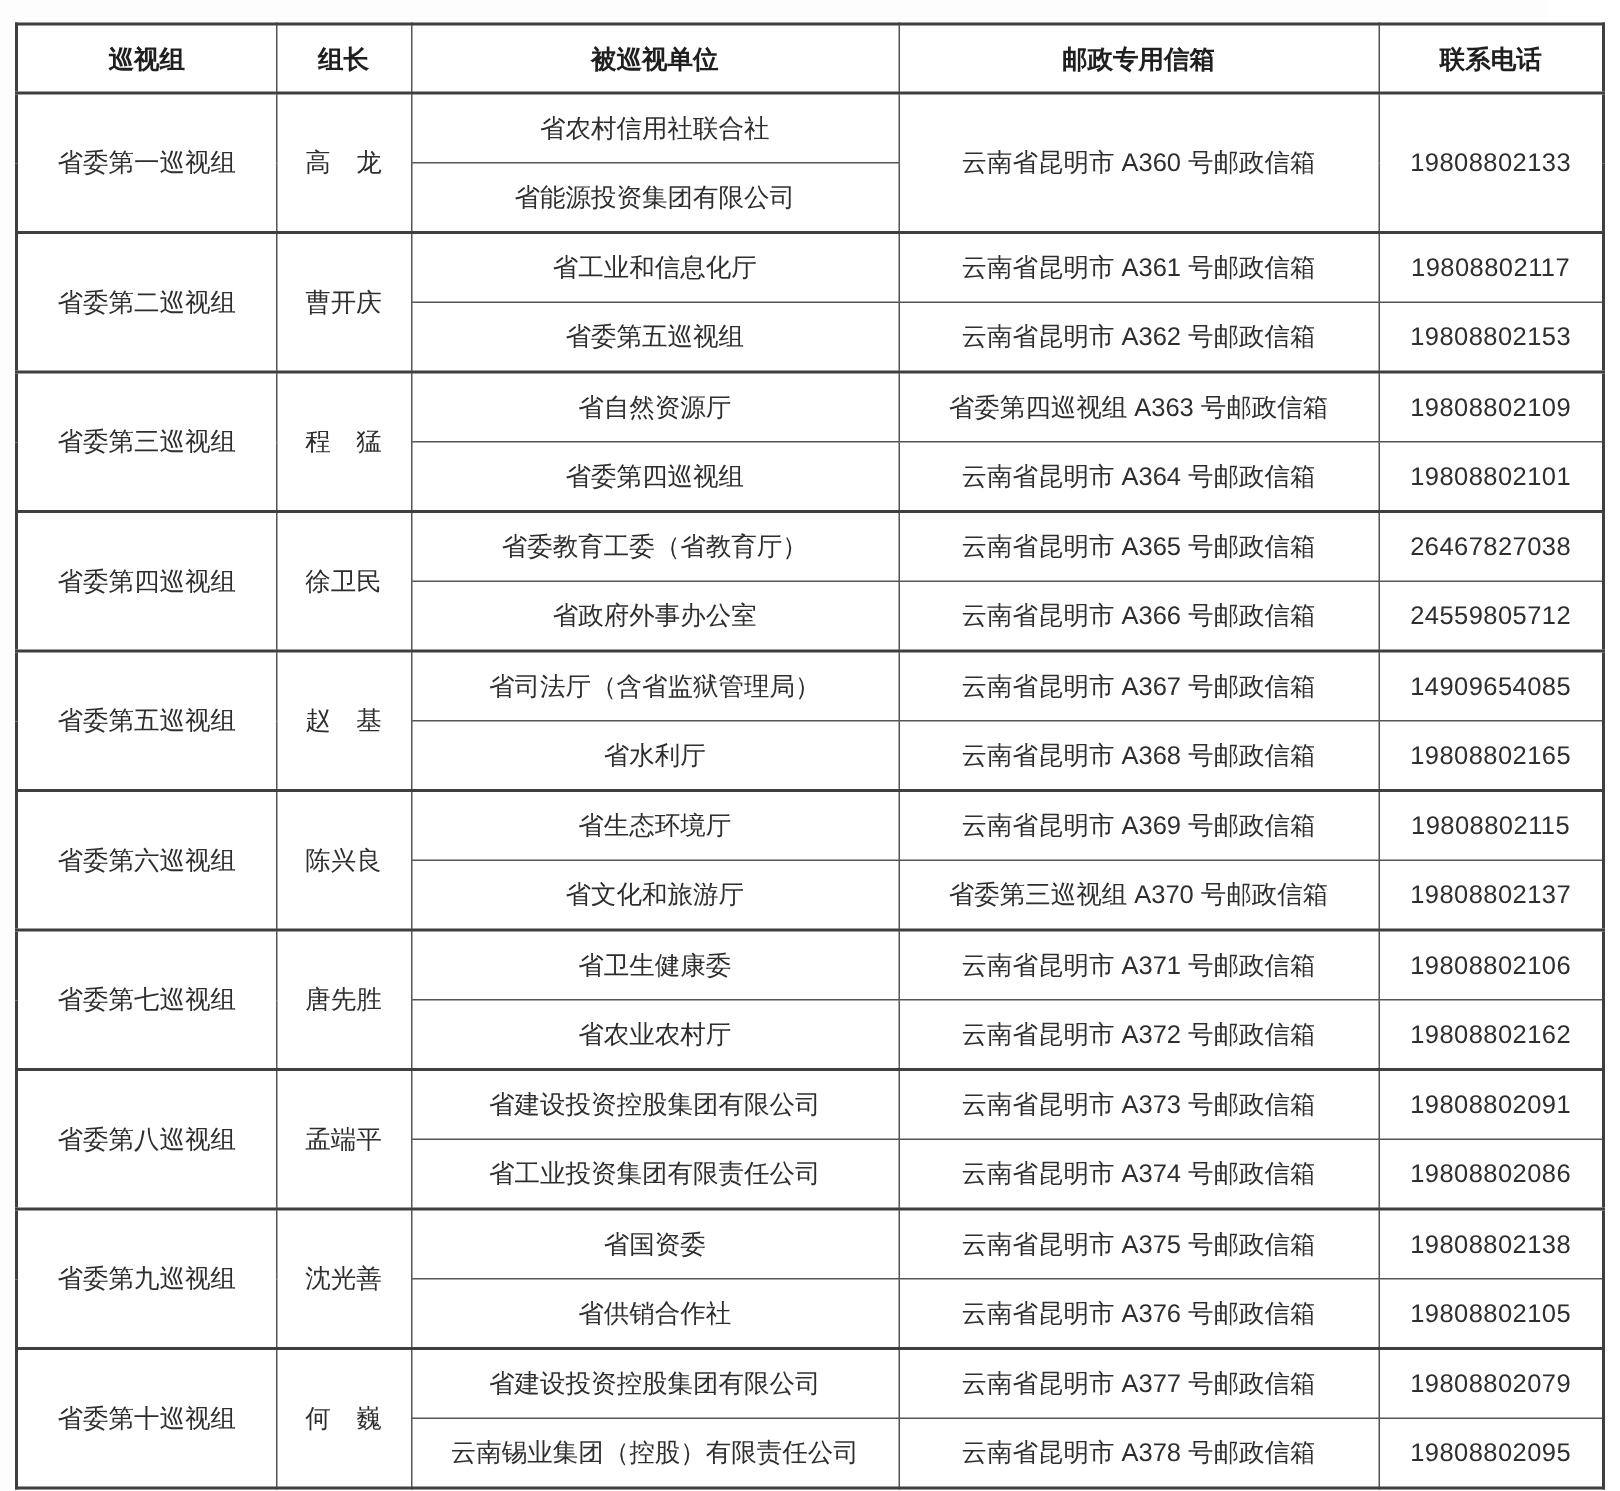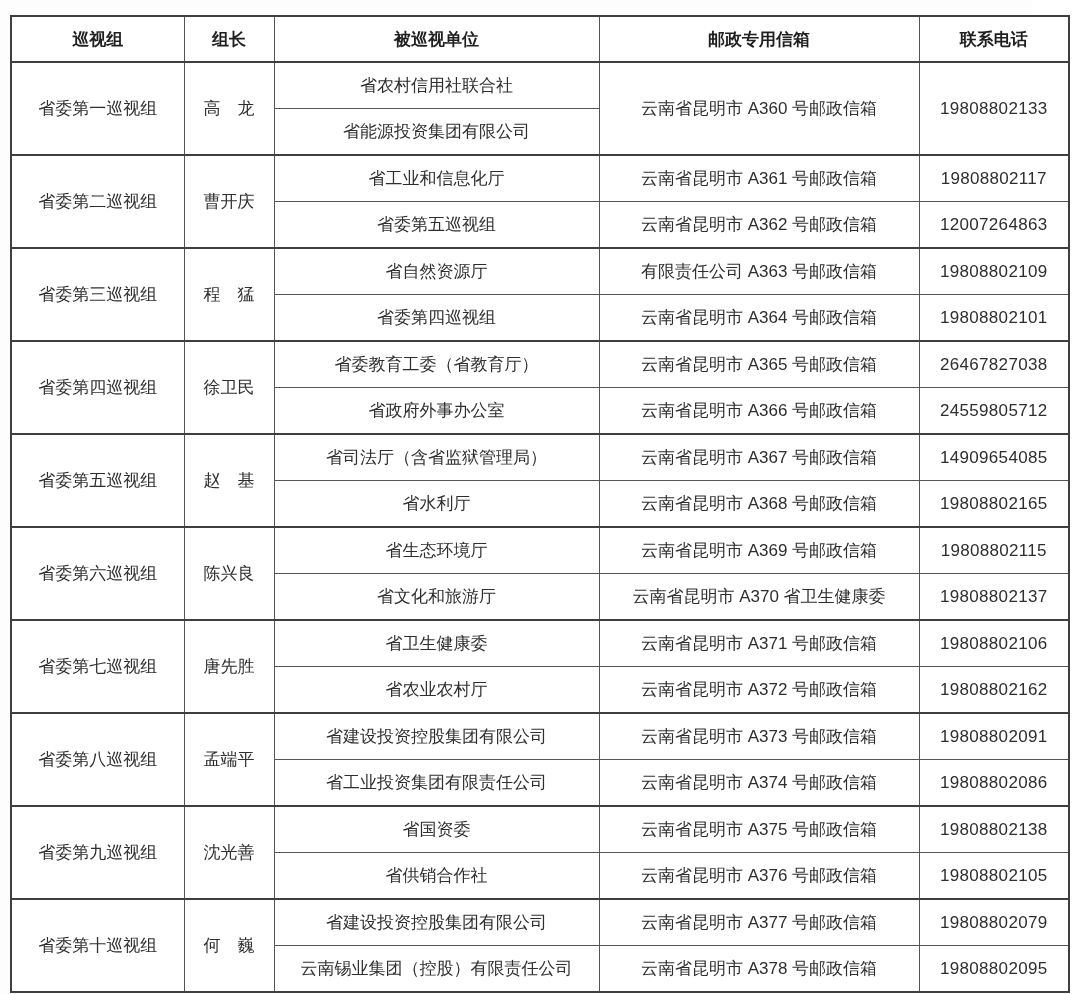--- a/index.html
+++ b/index.html
@@ -92,30 +92,30 @@
       <tr>
         <td class="c-group" rowspan="2">省委第二巡视组</td>
         <td class="c-leader" rowspan="2">曹开庆</td>
         <td class="c-unit">省工业和信息化厅</td>
         <td class="c-mail">云南省昆明市 A361 号邮政信箱</td>
         <td class="c-phone">19808802117</td>
       </tr>
       <tr>
         <td class="c-unit">省委第五巡视组</td>
         <td class="c-mail">云南省昆明市 A362 号邮政信箱</td>
-        <td class="c-phone">12007264863</td>
+        <td class="c-phone">19808802153</td>
       </tr>
     </tbody>
 
     <tbody>
       <tr>
         <td class="c-group" rowspan="2">省委第三巡视组</td>
         <td class="c-leader" rowspan="2">程　猛</td>
         <td class="c-unit">省自然资源厅</td>
-        <td class="c-mail">有限责任公司 A363 号邮政信箱</td>
+        <td class="c-mail">省委第四巡视组 A363 号邮政信箱</td>
         <td class="c-phone">19808802109</td>
       </tr>
       <tr>
         <td class="c-unit">省委第四巡视组</td>
         <td class="c-mail">云南省昆明市 A364 号邮政信箱</td>
         <td class="c-phone">19808802101</td>
       </tr>
     </tbody>
 
     <tbody>
@@ -151,21 +151,21 @@
     <tbody>
       <tr>
         <td class="c-group" rowspan="2">省委第六巡视组</td>
         <td class="c-leader" rowspan="2">陈兴良</td>
         <td class="c-unit">省生态环境厅</td>
         <td class="c-mail">云南省昆明市 A369 号邮政信箱</td>
         <td class="c-phone">19808802115</td>
       </tr>
       <tr>
         <td class="c-unit">省文化和旅游厅</td>
-        <td class="c-mail">云南省昆明市 A370 省卫生健康委</td>
+        <td class="c-mail">省委第三巡视组 A370 号邮政信箱</td>
         <td class="c-phone">19808802137</td>
       </tr>
     </tbody>
 
     <tbody>
       <tr>
         <td class="c-group" rowspan="2">省委第七巡视组</td>
         <td class="c-leader" rowspan="2">唐先胜</td>
         <td class="c-unit">省卫生健康委</td>
         <td class="c-mail">云南省昆明市 A371 号邮政信箱</td>

